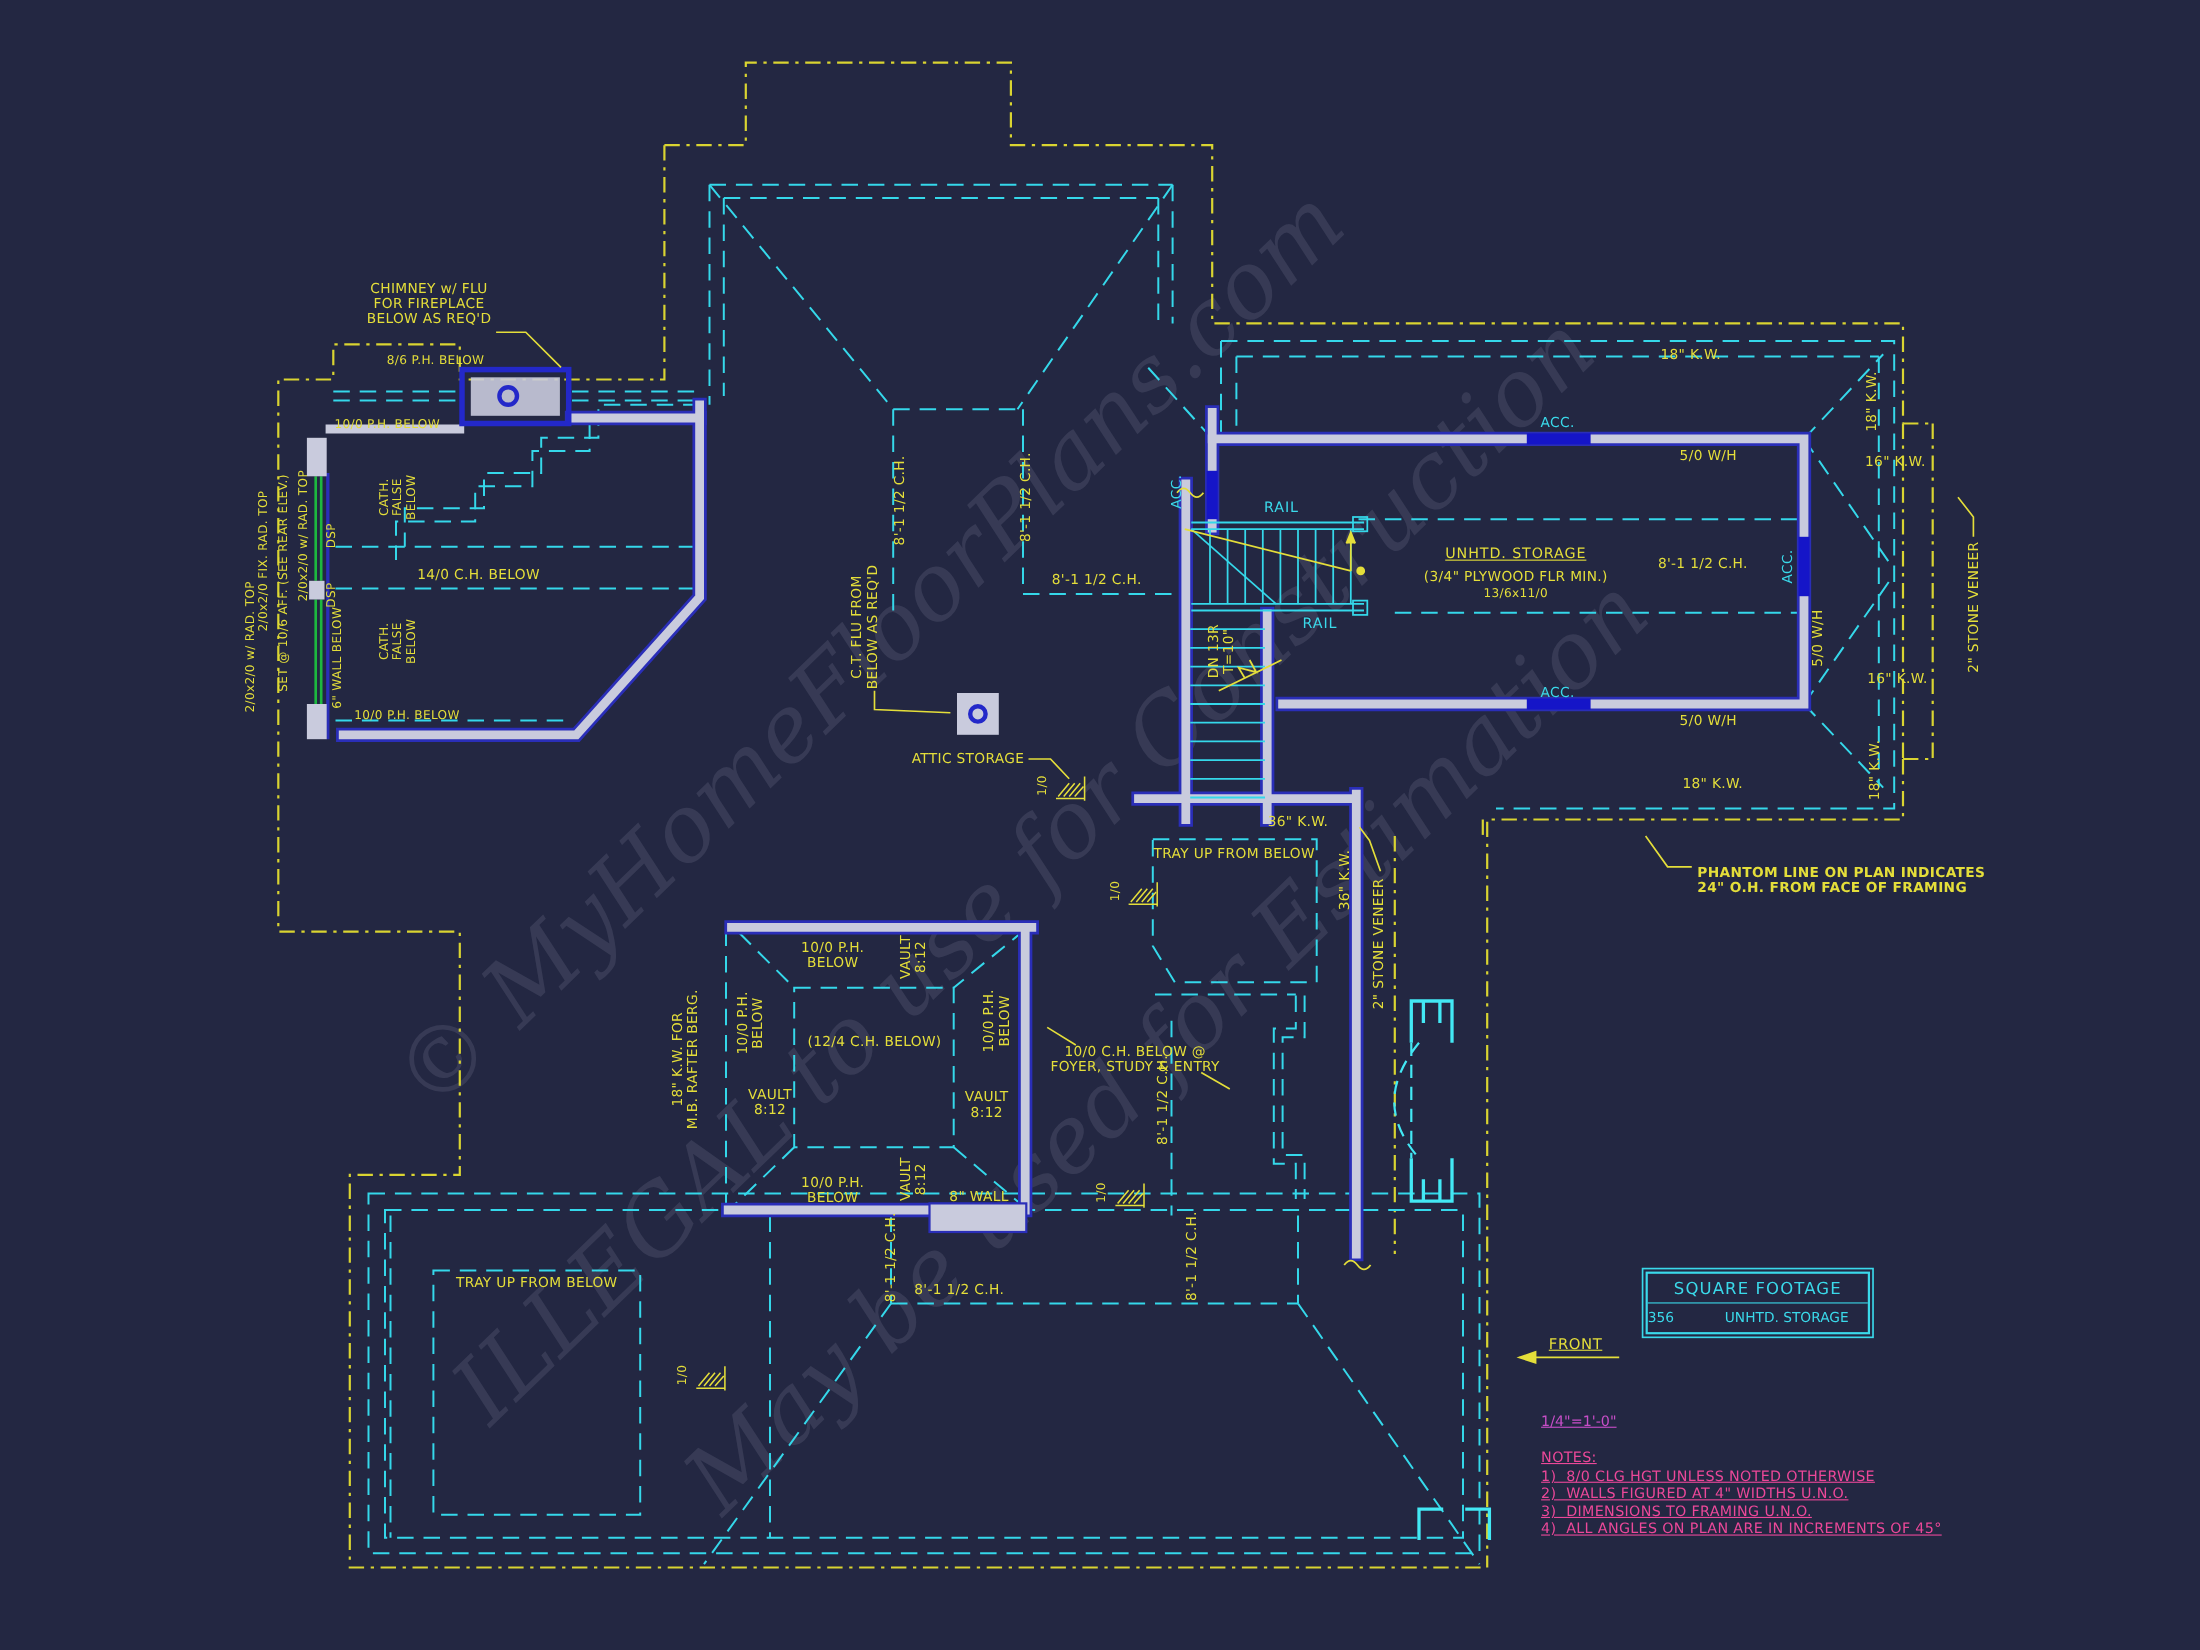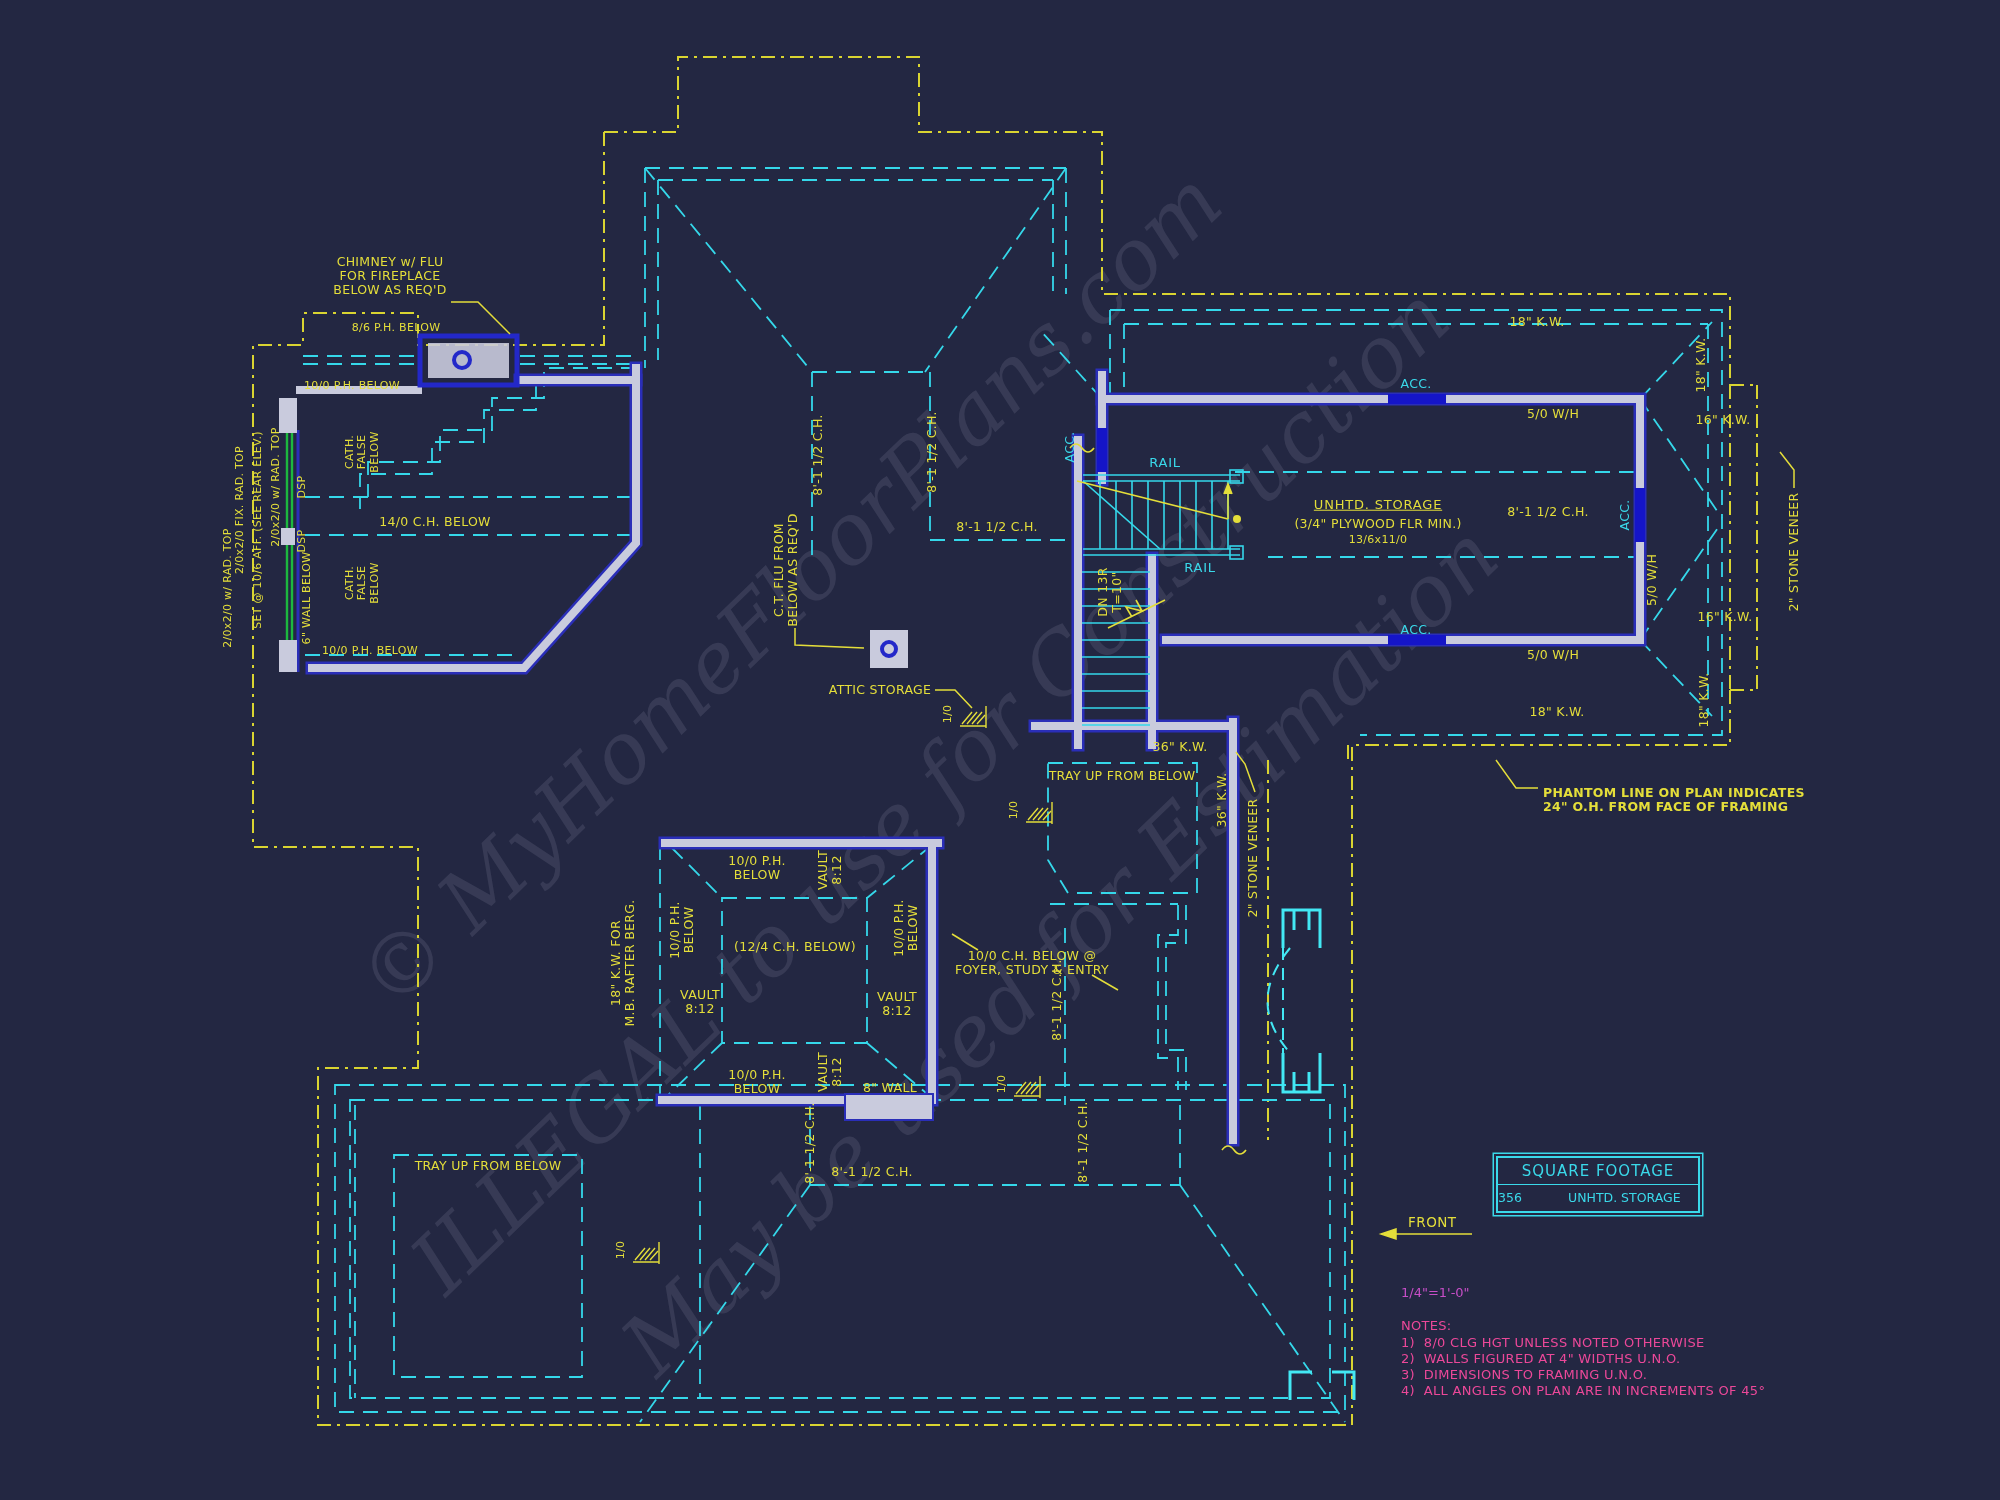--- a/index.html
+++ b/index.html
@@ -11,21 +11,21 @@
   svg{position:absolute;left:0;top:0;}
   .lbl{position:absolute;transform:translate(-50%,-50%);color:#e4de3a;
        font-size:12.5px;letter-spacing:.3px;line-height:1.12;text-align:center;
        white-space:pre-line;}
   .rot{transform:translate(-50%,-50%) rotate(-90deg);}
   .cyan{color:#3ad9ea;}
   .s{font-size:11px;}
   .big{font-size:13px;letter-spacing:.8px;}
   .und{text-decoration:underline;}
   .leftal{transform:translate(0,-50%);text-align:left;font-weight:bold;}
-  .abs{position:absolute;transform:none;}
+  .abs{position:absolute;transform:none;text-decoration:underline;}
   #title{color:#d3242a;font-size:29px;letter-spacing:7px;border-bottom:2px solid #d3242a;
          padding-bottom:2px;white-space:nowrap;}
   #scale{color:#c74ec7;font-size:13px;}
   .note{color:#ec4899;font-size:13px;letter-spacing:.3px;margin-top:13px;white-space:pre;}
   #sqft{position:absolute;left:1496px;top:1156px;width:200px;border:2px solid #3ad9ea;
         box-shadow:0 0 0 2px #232742,0 0 0 3.5px #3ad9ea;color:#3ad9ea;}
   #sqft .hd{text-align:center;font-size:15px;letter-spacing:1px;padding:4px 0;
             border-bottom:1.5px solid #3ad9ea;}
   #sqft .rw{display:flex;font-size:12.5px;padding:5px 0 6px 0;}
   #sqft .rw .a{width:70px;text-align:left;}

